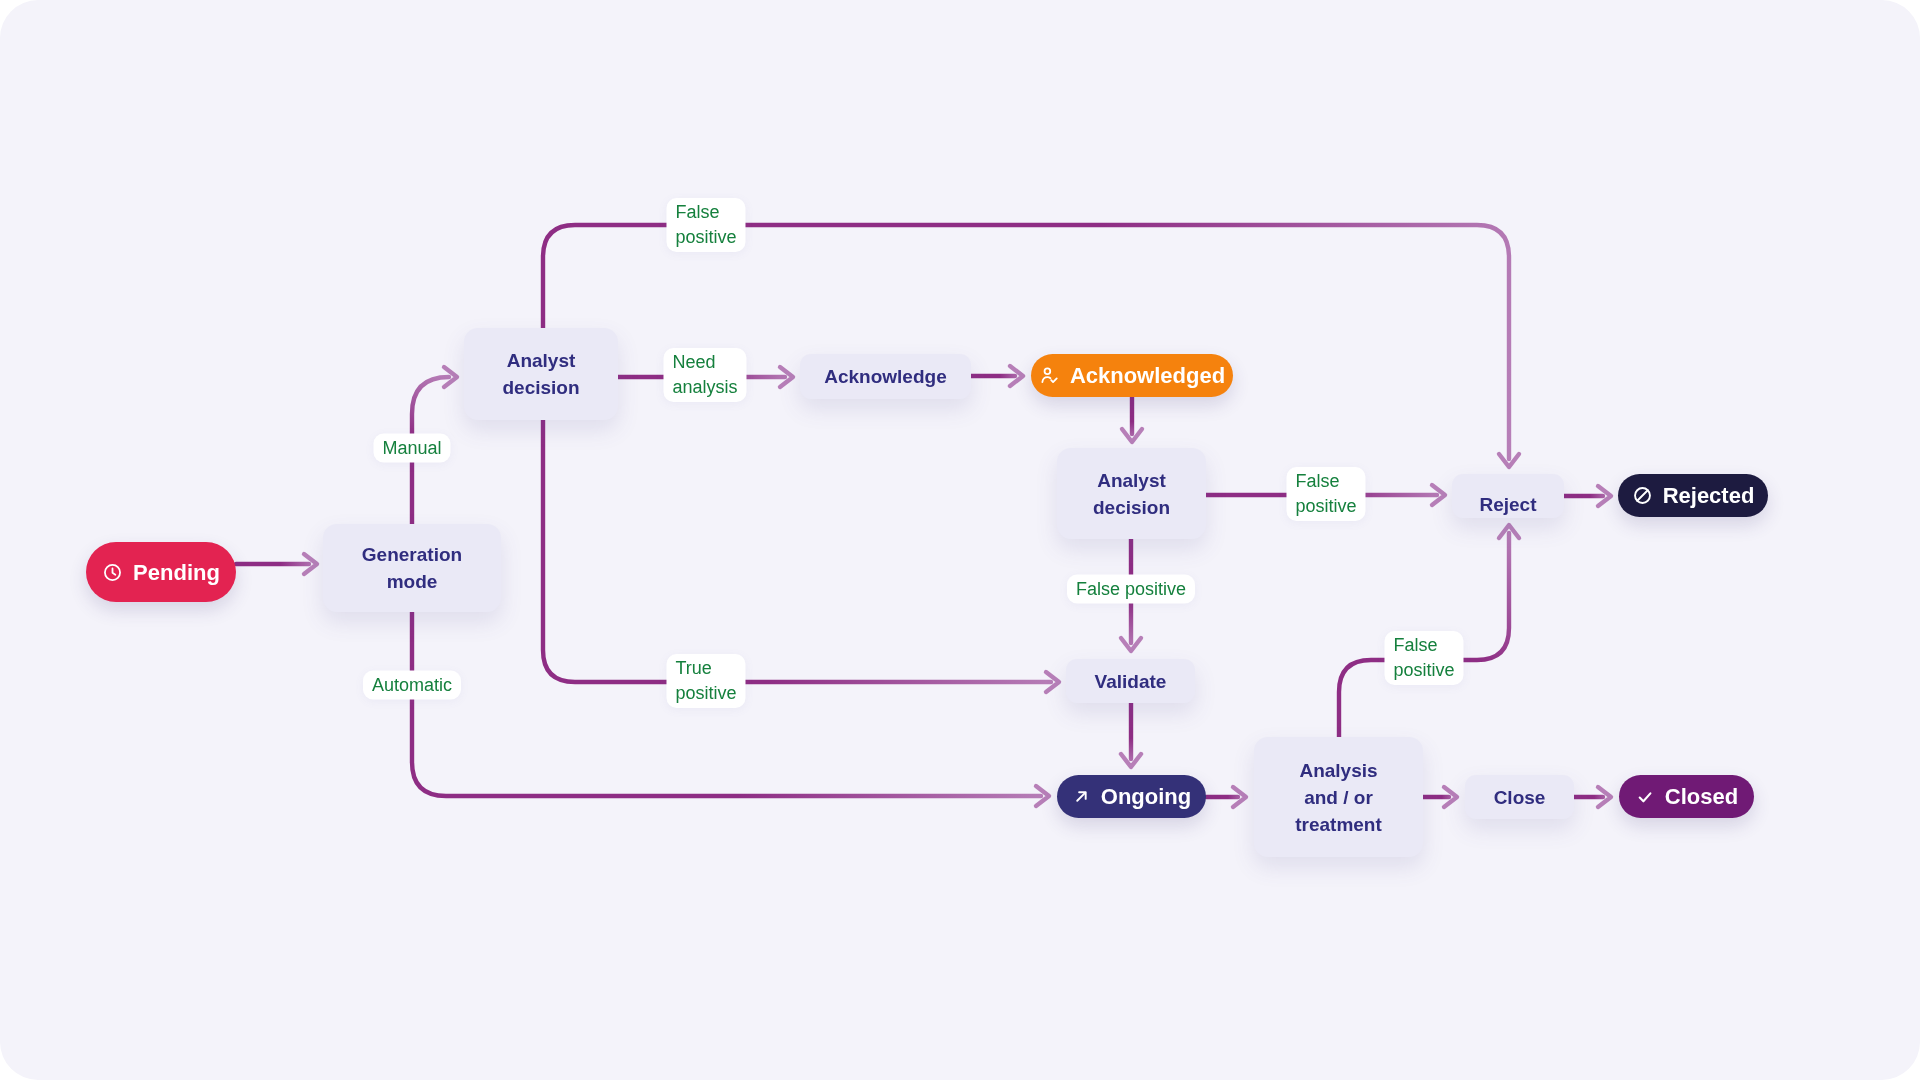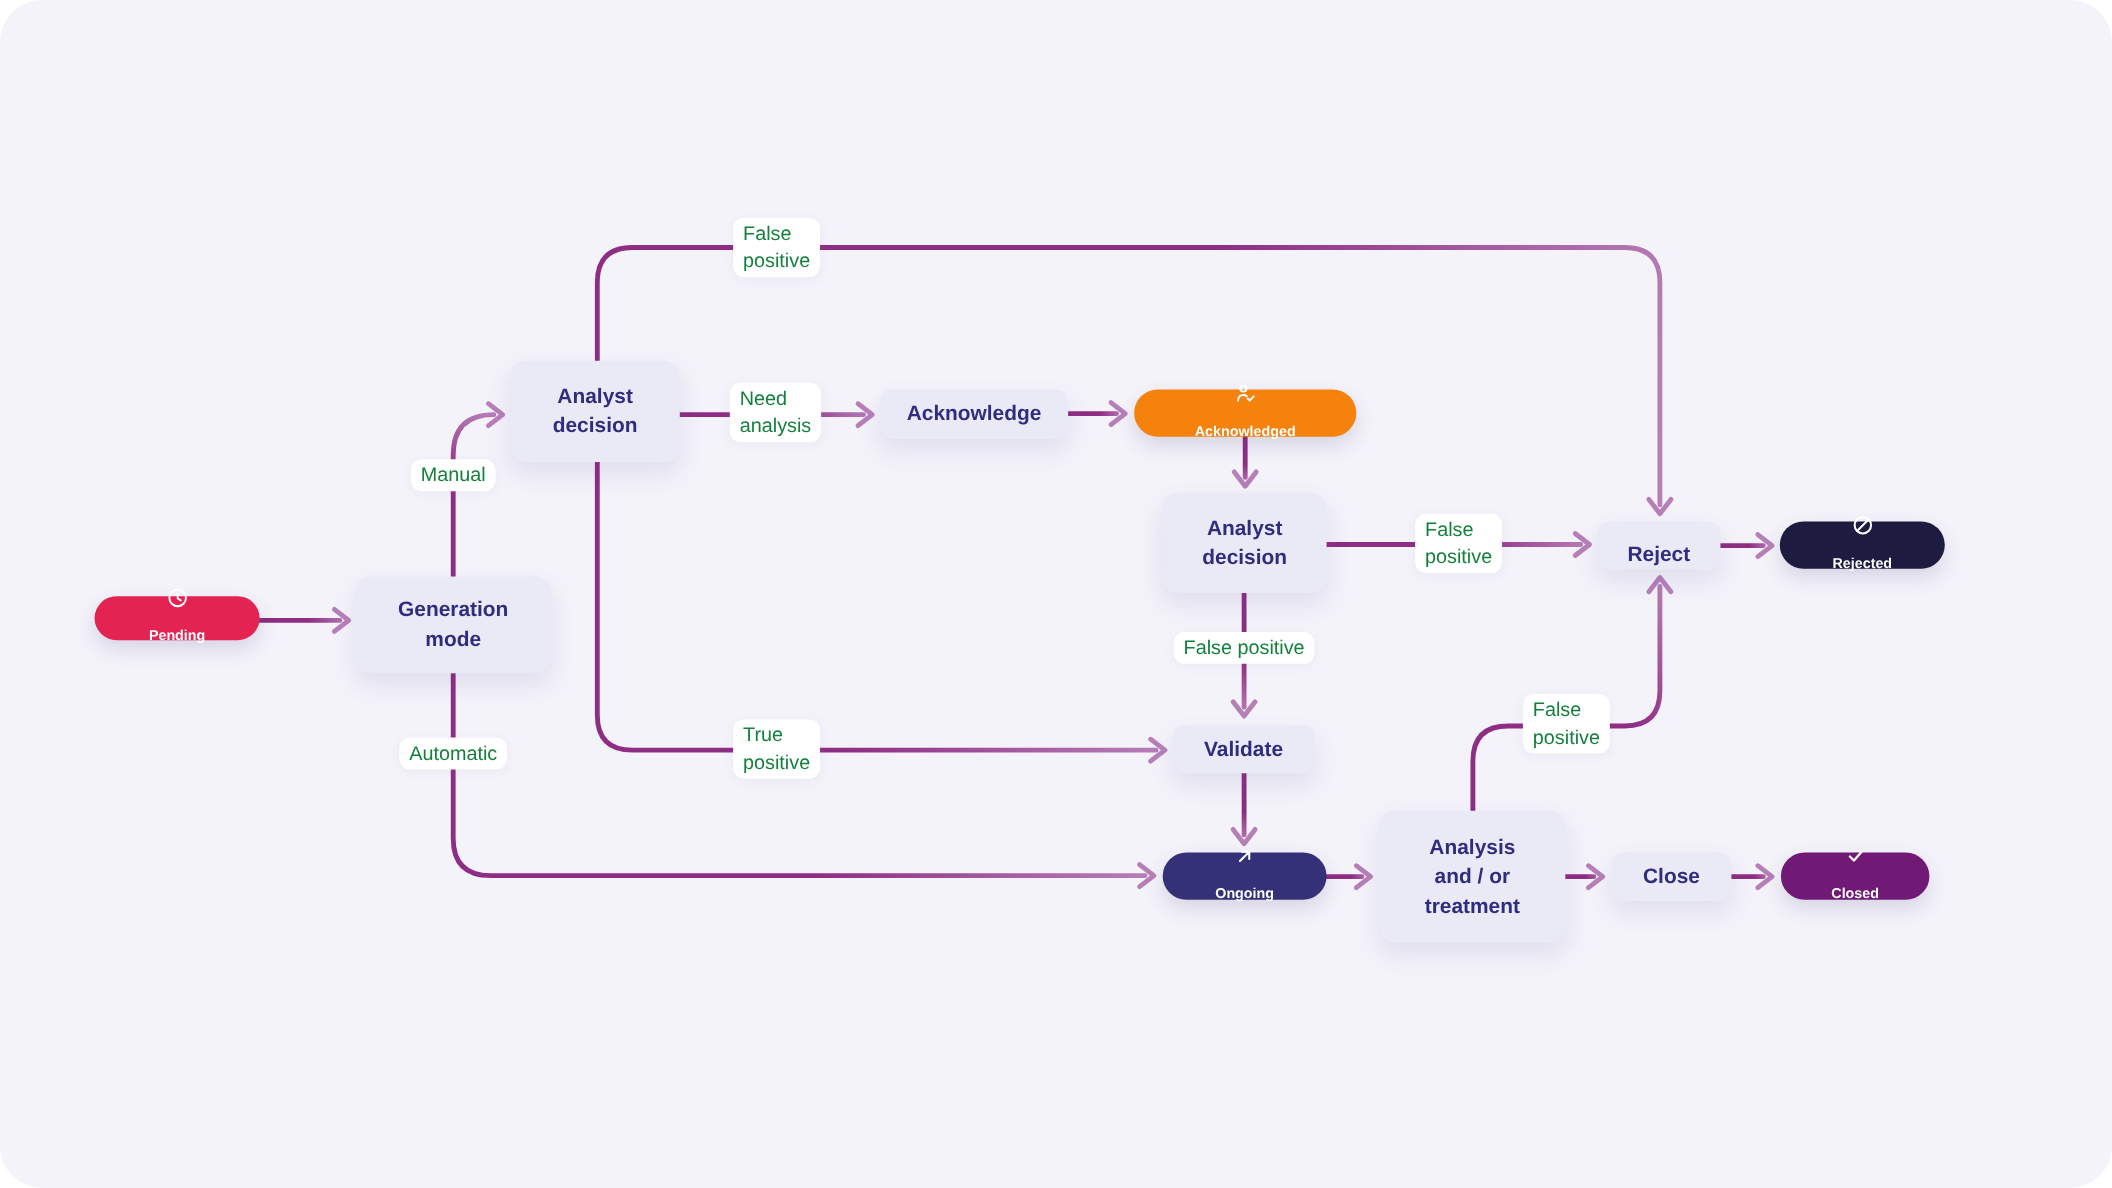--- a/index.html
+++ b/index.html
@@ -15,23 +15,22 @@
     position:absolute;display:flex;align-items:center;justify-content:center;
     box-sizing:border-box;
   }
   .node.box{
     background:#EAE9F6;color:#302D7F;border-radius:11px;
     font-weight:700;font-size:19px;
     box-shadow:0 10px 22px rgba(84,76,150,0.13);
   }
   .node.box.tall{border-radius:14px;}
   .node.pill{
-    border-radius:999px;color:#ffffff;font-weight:700;font-size:13px;gap:10px;
+    border-radius:999px;color:#ffffff;font-weight:700;font-size:22px;gap:10px;
     box-shadow:0 8px 18px rgba(60,50,120,0.16);
-    flex-direction:column;
   }
   .node-label{text-align:center;line-height:27px;}
   .pill-icon{display:flex;align-items:center;}
   .edge-label{
     position:absolute;transform:translate(-50%,-50%);
     background:#ffffff;border-radius:10px;padding:2px 9px;
     color:#15803d;font-size:18px;line-height:25px;white-space:nowrap;
     box-shadow:0 2px 10px rgba(120,110,180,0.07);
   }
   .edge-label.multi{text-align:left;}
@@ -151,21 +150,21 @@
         <path d="M1206 797 H1238" stroke="url(#eg12)" stroke-width="4.4"></path>
         <path d="M1233 787 L1246 797 L1233 807" stroke="#B77FB8" stroke-width="4.4"></path>
         <path d="M1423 797 H1449" stroke="url(#eg13)" stroke-width="4.4"></path>
         <path d="M1444 787 L1457 797 L1444 807" stroke="#B77FB8" stroke-width="4.4"></path>
         <path d="M1574 797 H1603" stroke="url(#eg14)" stroke-width="4.4"></path>
         <path d="M1598 787 L1611 797 L1598 807" stroke="#B77FB8" stroke-width="4.4"></path>
         <path d="M1339 737 V692 Q1339 660 1371 660 H1477 Q1509 660 1509 628 V533" stroke="url(#eg15)" stroke-width="4.4"></path>
         <path d="M1499 538 L1509 525 L1519 538" stroke="#B77FB8" stroke-width="4.4"></path>
       </svg>
     <div id="labels">
-        <div class="edge-label" style="left: 412px; top: 432px;">
+        <div class="edge-label" style="left: 412px; top: 448px;">
           <div>Manual</div>
         </div>
         <div class="edge-label" style="left: 412px; top: 685px;">
           <div>Automatic</div>
         </div>
         <div class="edge-label multi" style="left: 705px; top: 375px;">
           <div>Need</div>
           <div>analysis</div>
         </div>
         <div class="edge-label multi" style="left: 1326px; top: 494px;">
@@ -182,21 +181,21 @@
         <div class="edge-label multi" style="left: 706px; top: 225px;">
           <div>False</div>
           <div>positive</div>
         </div>
         <div class="edge-label multi" style="left: 1424px; top: 658px;">
           <div>False</div>
           <div>positive</div>
         </div>
       </div>
     <div id="nodes">
-        <div class="node pill" style="left: 86px; top: 542px; width: 150px; height: 40px; background: rgb(227, 35, 81);">
+        <div class="node pill" style="left: 86px; top: 542px; width: 150px; height: 60px; background: rgb(227, 35, 81);">
           <span class="pill-icon">
             <svg width="21" height="21" viewBox="0 0 20 20" fill="none" stroke="#fff" stroke-width="1.7" stroke-linecap="round" stroke-linejoin="round">
               <circle cx="10" cy="10" r="7.2"></circle>
               <path d="M10 6.2 V10.3 L12.7 12.2"></path>
             </svg>
           </span>
           <div class="node-label">
             <div>Pending</div>
           </div>
         </div>

